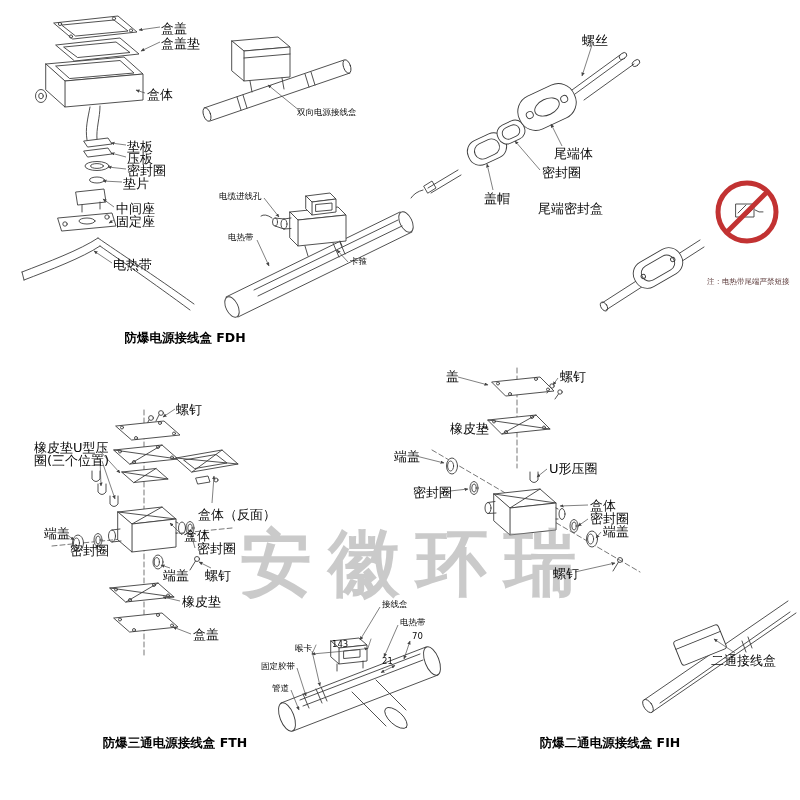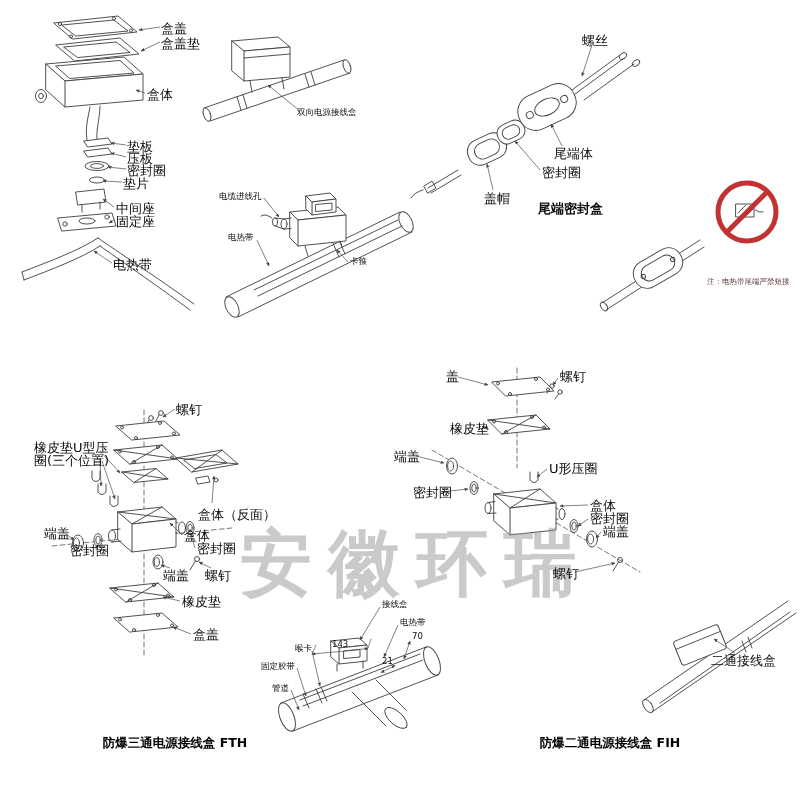--- a/index.html
+++ b/index.html
@@ -18,21 +18,21 @@
   .watermark {
     position:absolute; left:240px; top:516px; width:400px; z-index:2;
     font-size:72px; font-weight:bold; letter-spacing:16px; white-space:nowrap;
     color:rgba(150,150,150,.5);
   }
   .lbl {
     position:absolute; z-index:3; font-size:13px; color:#0a0a0a;
     white-space:nowrap; line-height:1.05;
   }
   .lbl.small { font-size:8.5px; }
-  .lbl.bold  { font-weight:bold; }
+  .lbl.bold  { font-weight:normal; }
   .lbl.note  { font-size:7.5px; color:#5c3a3a;text-align:center; }
   .caption {
     position:absolute; z-index:3; font-size:12.5px; font-weight:bold;
     color:#000; text-align:center; white-space:nowrap;
   }
 </style>
 </head>
 <body>
 
 <div class="page">
@@ -375,20 +375,21 @@
   <span class="lbl" style="left:161px;top:22px">盒盖</span>
   <span class="lbl" style="left:161px;top:37px">盒盖垫</span>
   <span class="lbl" style="left:147px;top:88px">盒体</span>
   <span class="lbl" style="left:127px;top:140px">垫板</span>
   <span class="lbl" style="left:127px;top:152px">压板</span>
   <span class="lbl" style="left:127px;top:164px">密封圈</span>
   <span class="lbl" style="left:123px;top:177px">垫片</span>
   <span class="lbl" style="left:116px;top:202px">中间座</span>
   <span class="lbl" style="left:116px;top:215px">固定座</span>
   <span class="lbl" style="left:113px;top:258px">电热带</span>
+  <div class="caption" style="left:105px;top:330px;width:160px">防爆电源接线盒 FDH</div>
 
   <span class="lbl small" style="left:297px;top:108px">双向电源接线盒</span>
 
   <span class="lbl small" style="left:219px;top:192px">电缆进线孔</span>
   <span class="lbl small" style="left:228px;top:233px">电热带</span>
   <span class="lbl small" style="left:350px;top:257px">卡箍</span>
 
   <span class="lbl" style="left:582px;top:34px">螺丝</span>
   <span class="lbl" style="left:554px;top:147px">尾端体</span>
   <span class="lbl" style="left:542px;top:166px">密封圈</span>

